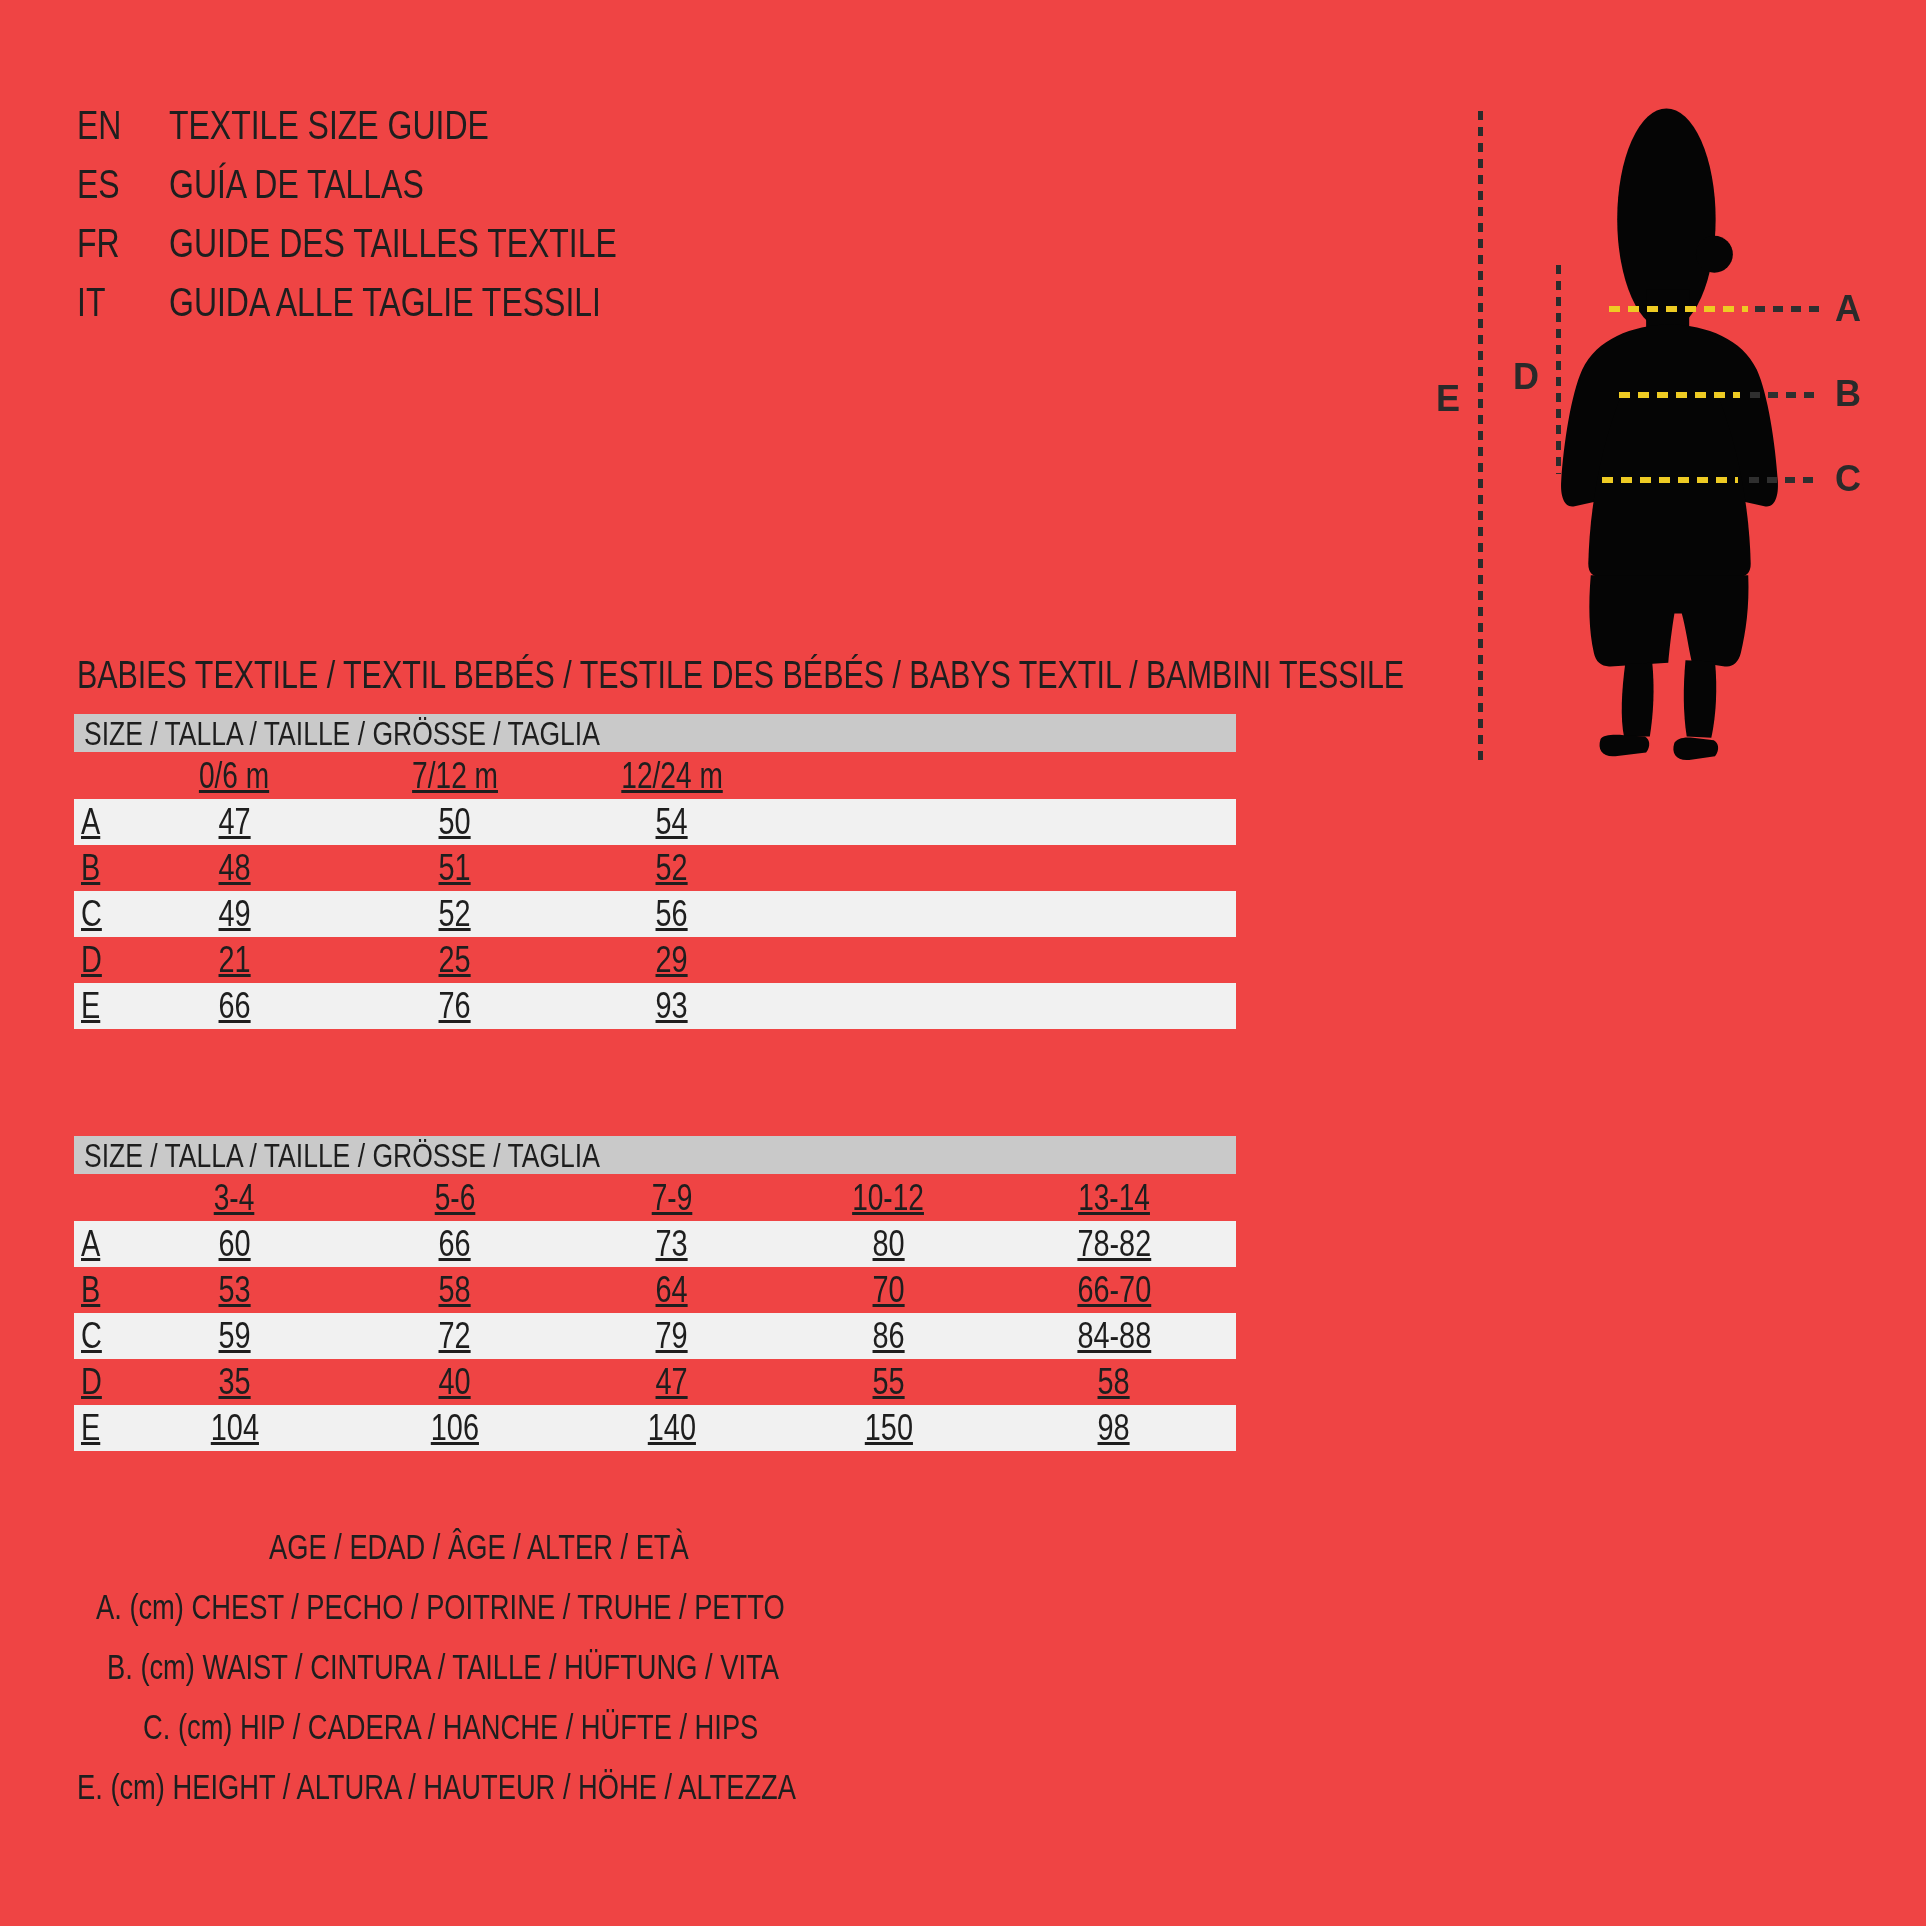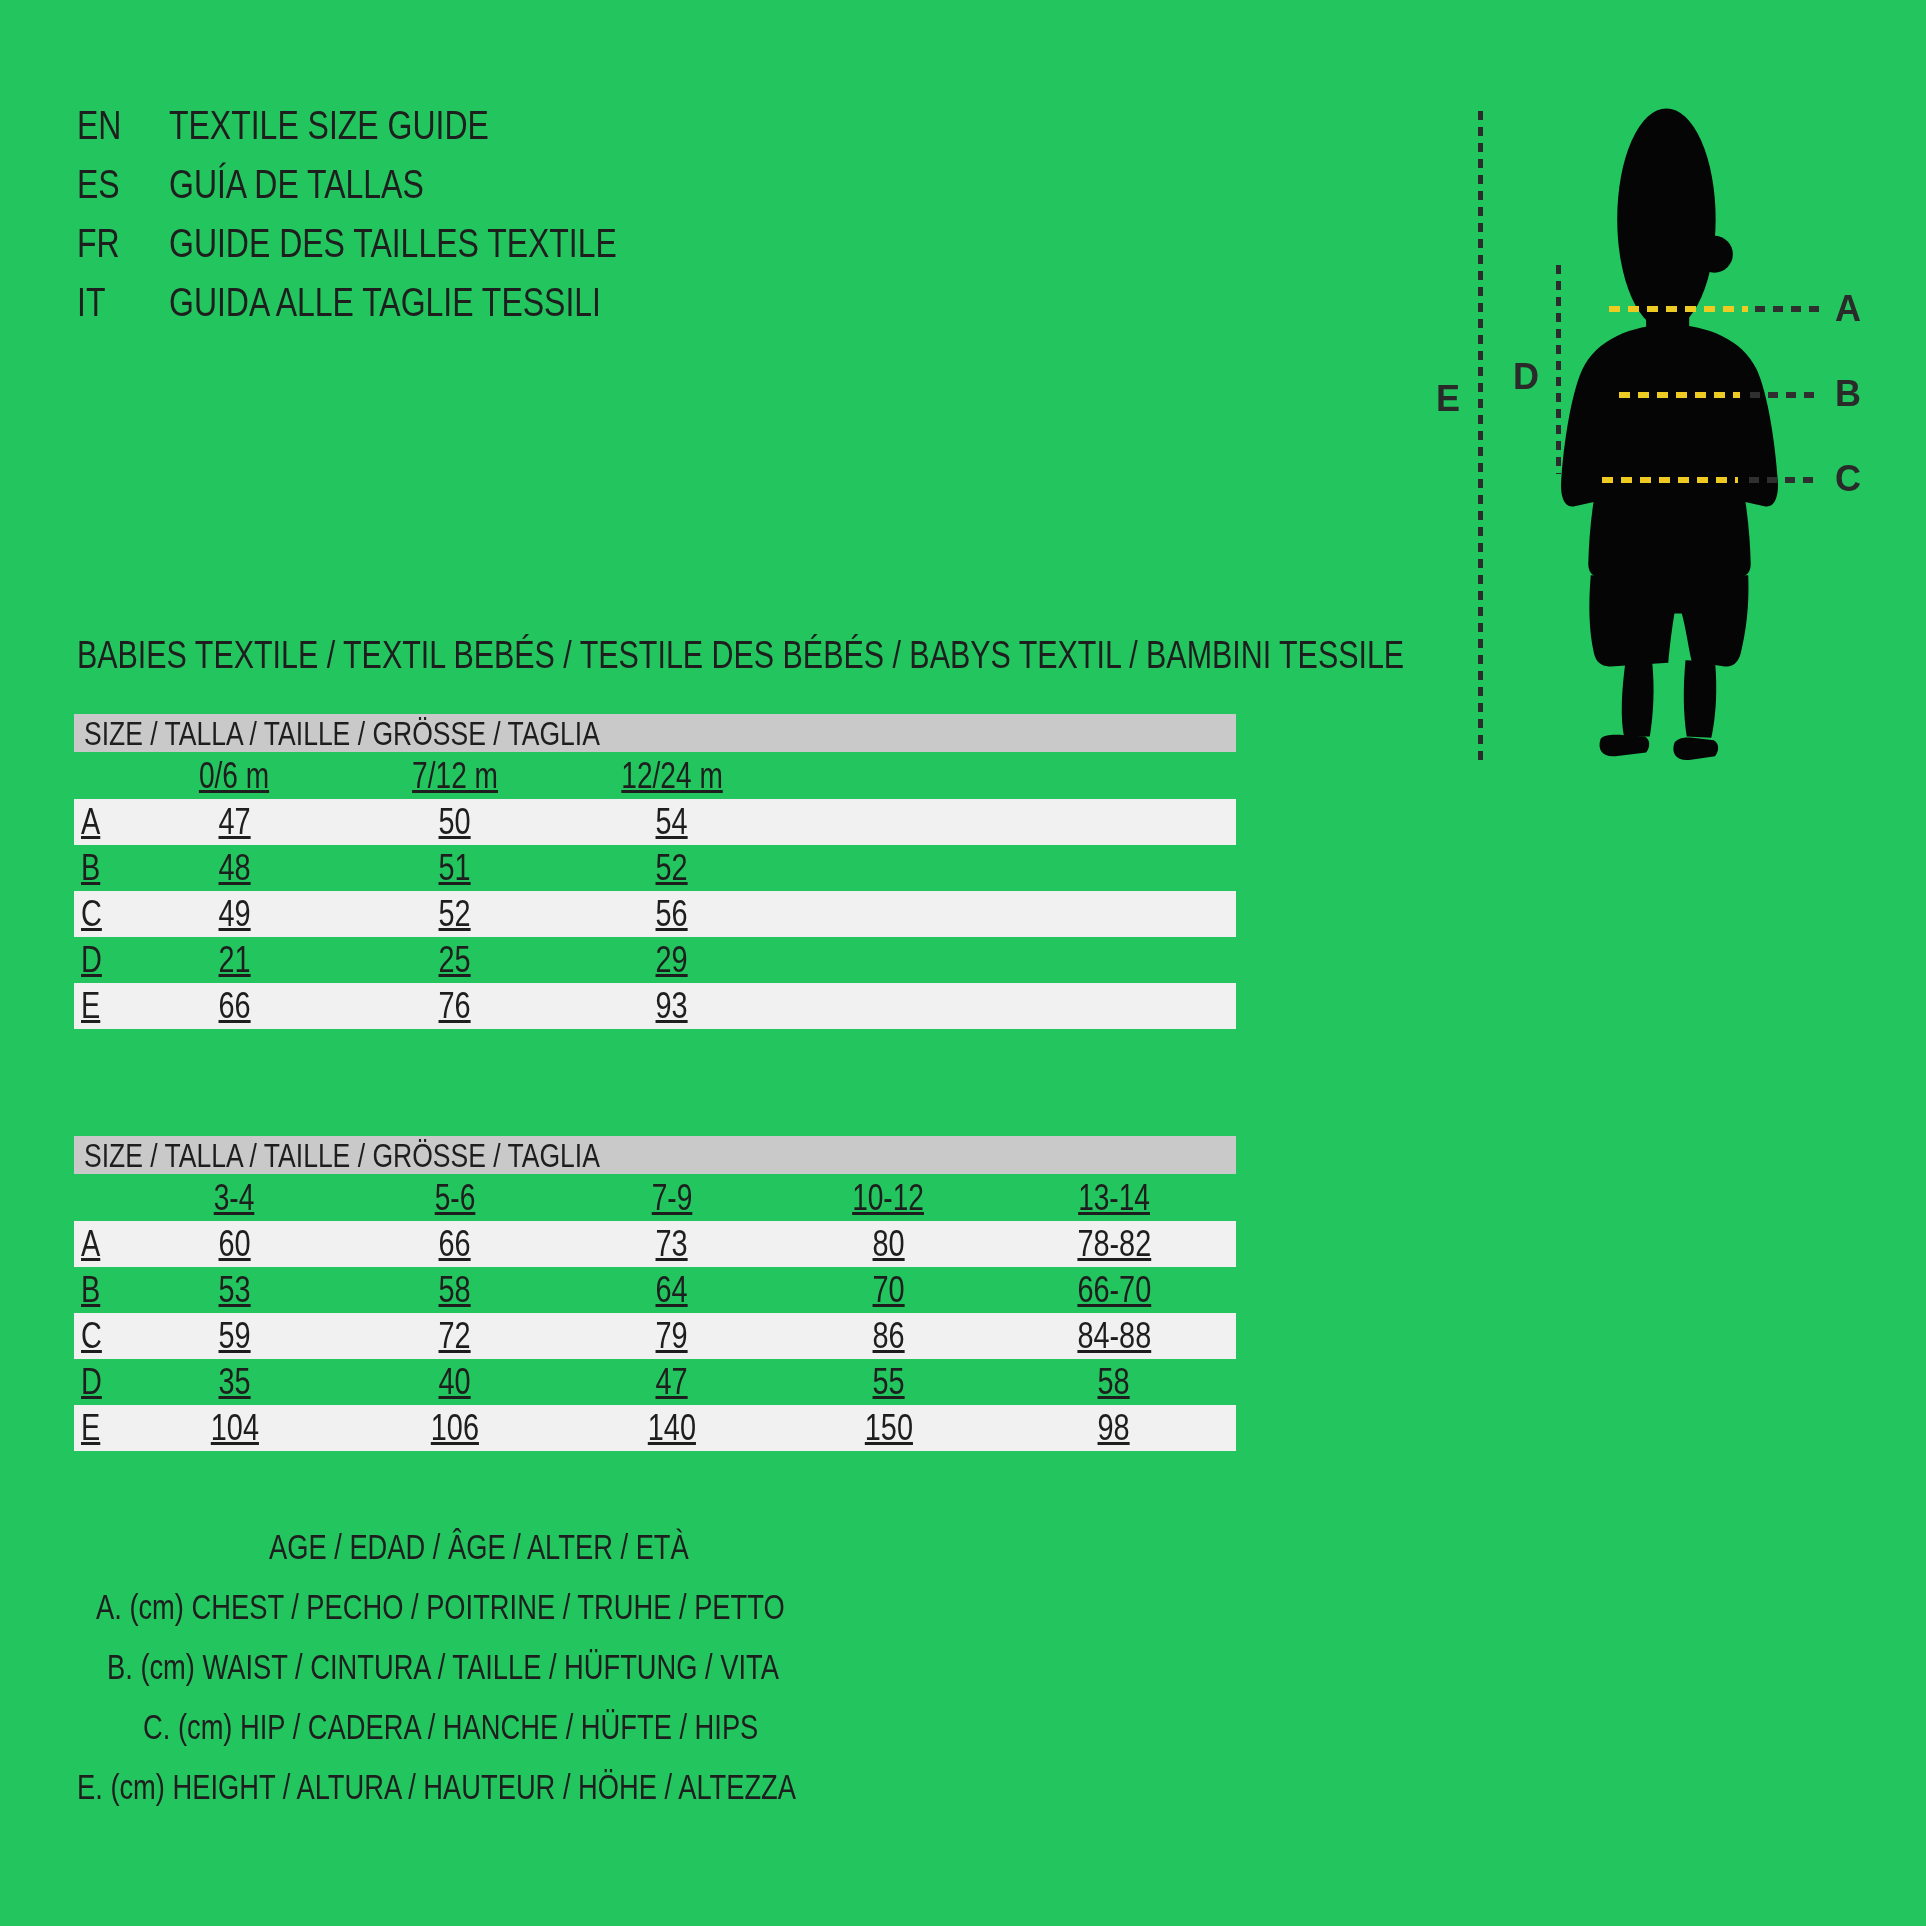--- a/index.html
+++ b/index.html
@@ -1,35 +1,35 @@
 <!DOCTYPE html>
 <html style="font-size:10px"><head>
 <meta charset="utf-8">
 <style>
   html,body{margin:0;padding:0;background:#ffffff;}
   .page{
     position:relative;
     width:1926px;height:1926px;
-    background:#22c55e;
+    background:#ef4444;
     font-family:"Liberation Sans","DejaVu Sans",sans-serif;
     color:#1e1e1e;
     overflow:hidden;
   }
   
   .cx{display:inline-block;transform:scaleX(0.78);transform-origin:0 50%;white-space:nowrap;}
   .cxc{transform-origin:50% 50%;}
 
   
   .lang-block{position:absolute;left:77px;top:96px;font-size:41px;line-height:59px;font-weight:500;}
   .lang-row{display:flex;}
   .lang-code{width:92px;flex:0 0 92px;}
 
   
   .section-title{position:absolute;left:77px;font-size:39px;line-height:49px;font-weight:500;}
-  .title-babies{top:630px;}
+  .title-babies{top:650px;}
   .title-children{top:1069px;}
 
   
   .size-table{position:absolute;left:74px;width:1162px;}
   .t-babies{top:714px;}
   .t-children{top:1136px;}
   .t-bar{height:38px;background:#c9c9c9;display:flex;align-items:flex-start;padding-left:10px;font-size:34px;font-weight:500;box-sizing:border-box;}
   .t-grid{display:grid;align-items:center;text-decoration:underline;}
   .g-babies{grid-template-columns:44px 233px 208px 226px 451px;}
   .g-children{grid-template-columns:44px 233px 208px 226px 207px 244px;}

